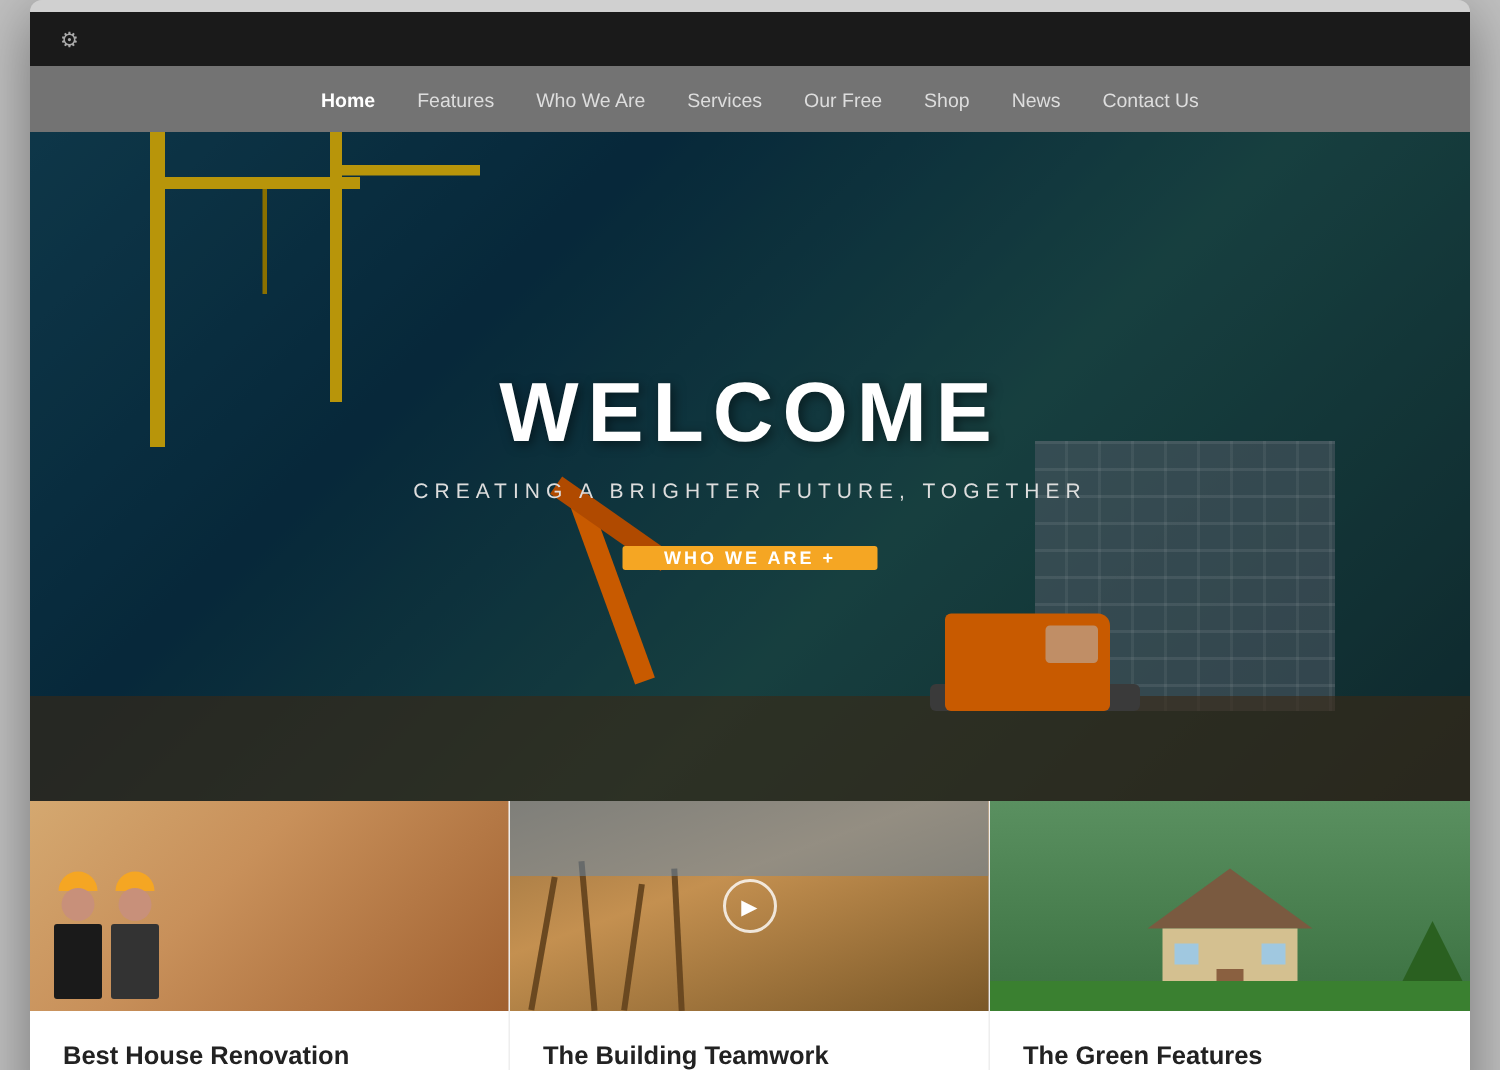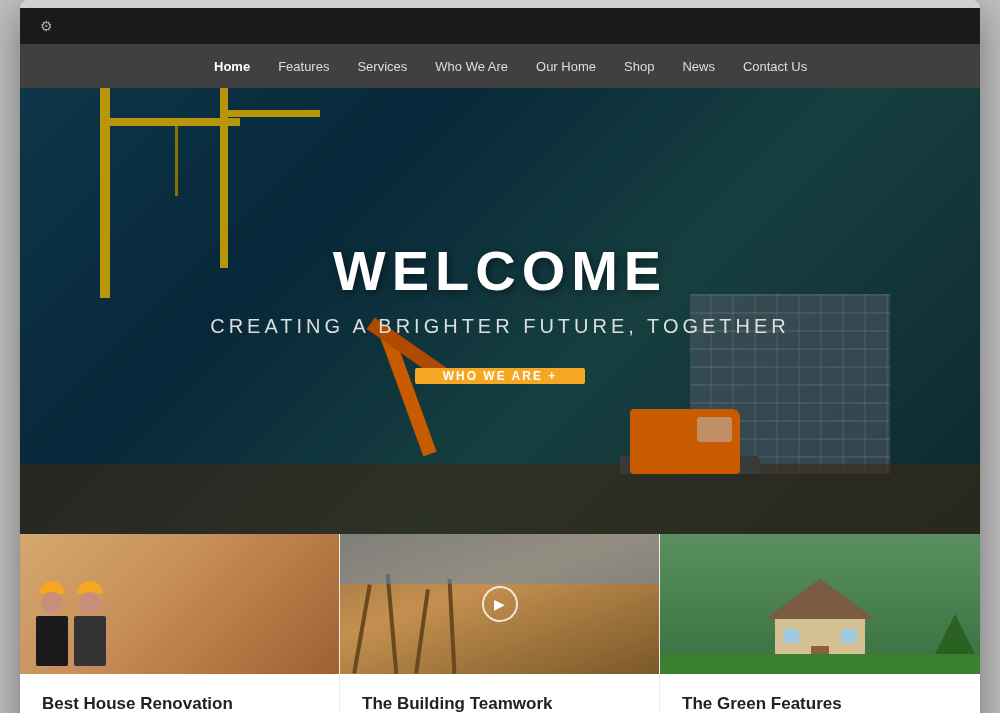--- a/index.html
+++ b/index.html
@@ -134,21 +134,21 @@
       display: flex;
       align-items: center;
       justify-content: center;
       color: #aaa;
       font-size: 10px;
       cursor: pointer;
     }
 
     
     .nav-bar {
-      background: #404040;
+      background: #737373;
       display: flex;
       align-items: center;
       padding: 0 60px 0 180px;
       height: 44px;
     }
 
     .nav-links {
       display: flex;
       gap: 0;
       list-style: none;
@@ -195,21 +195,21 @@
     .hero-title {
       font-size: 56px;
       font-weight: 900;
       letter-spacing: 6px;
       text-transform: uppercase;
       text-shadow: 2px 2px 8px rgba(0,0,0,0.5);
       margin-bottom: 12px;
     }
 
     .hero-subtitle {
-      font-size: 20px;
+      font-size: 14px;
       letter-spacing: 4px;
       text-transform: uppercase;
       color: #ddd;
       margin-bottom: 28px;
     }
 
     .hero-btn {
       background: #f5a623;
       color: white;
       border: none;
@@ -298,27 +298,27 @@
 
     <div class="nav-bar">
       <ul class="nav-links">
         <li>
             <a href="#" class="active">Home</a>
           </li>
         <li>
             <a href="#">Features</a>
           </li>
         <li>
+            <a href="#">Who We Are</a>
+          </li>
+        <li>
             <a href="#">Services</a>
           </li>
         <li>
-            <a href="#">Who We Are</a>
-          </li>
-        <li>
-            <a href="#">Our Home</a>
+            <a href="#">Our Free</a>
           </li>
         <li>
             <a href="#">Shop</a>
           </li>
         <li>
             <a href="#">News</a>
           </li>
         <li>
             <a href="#">Contact Us</a>
           </li>

